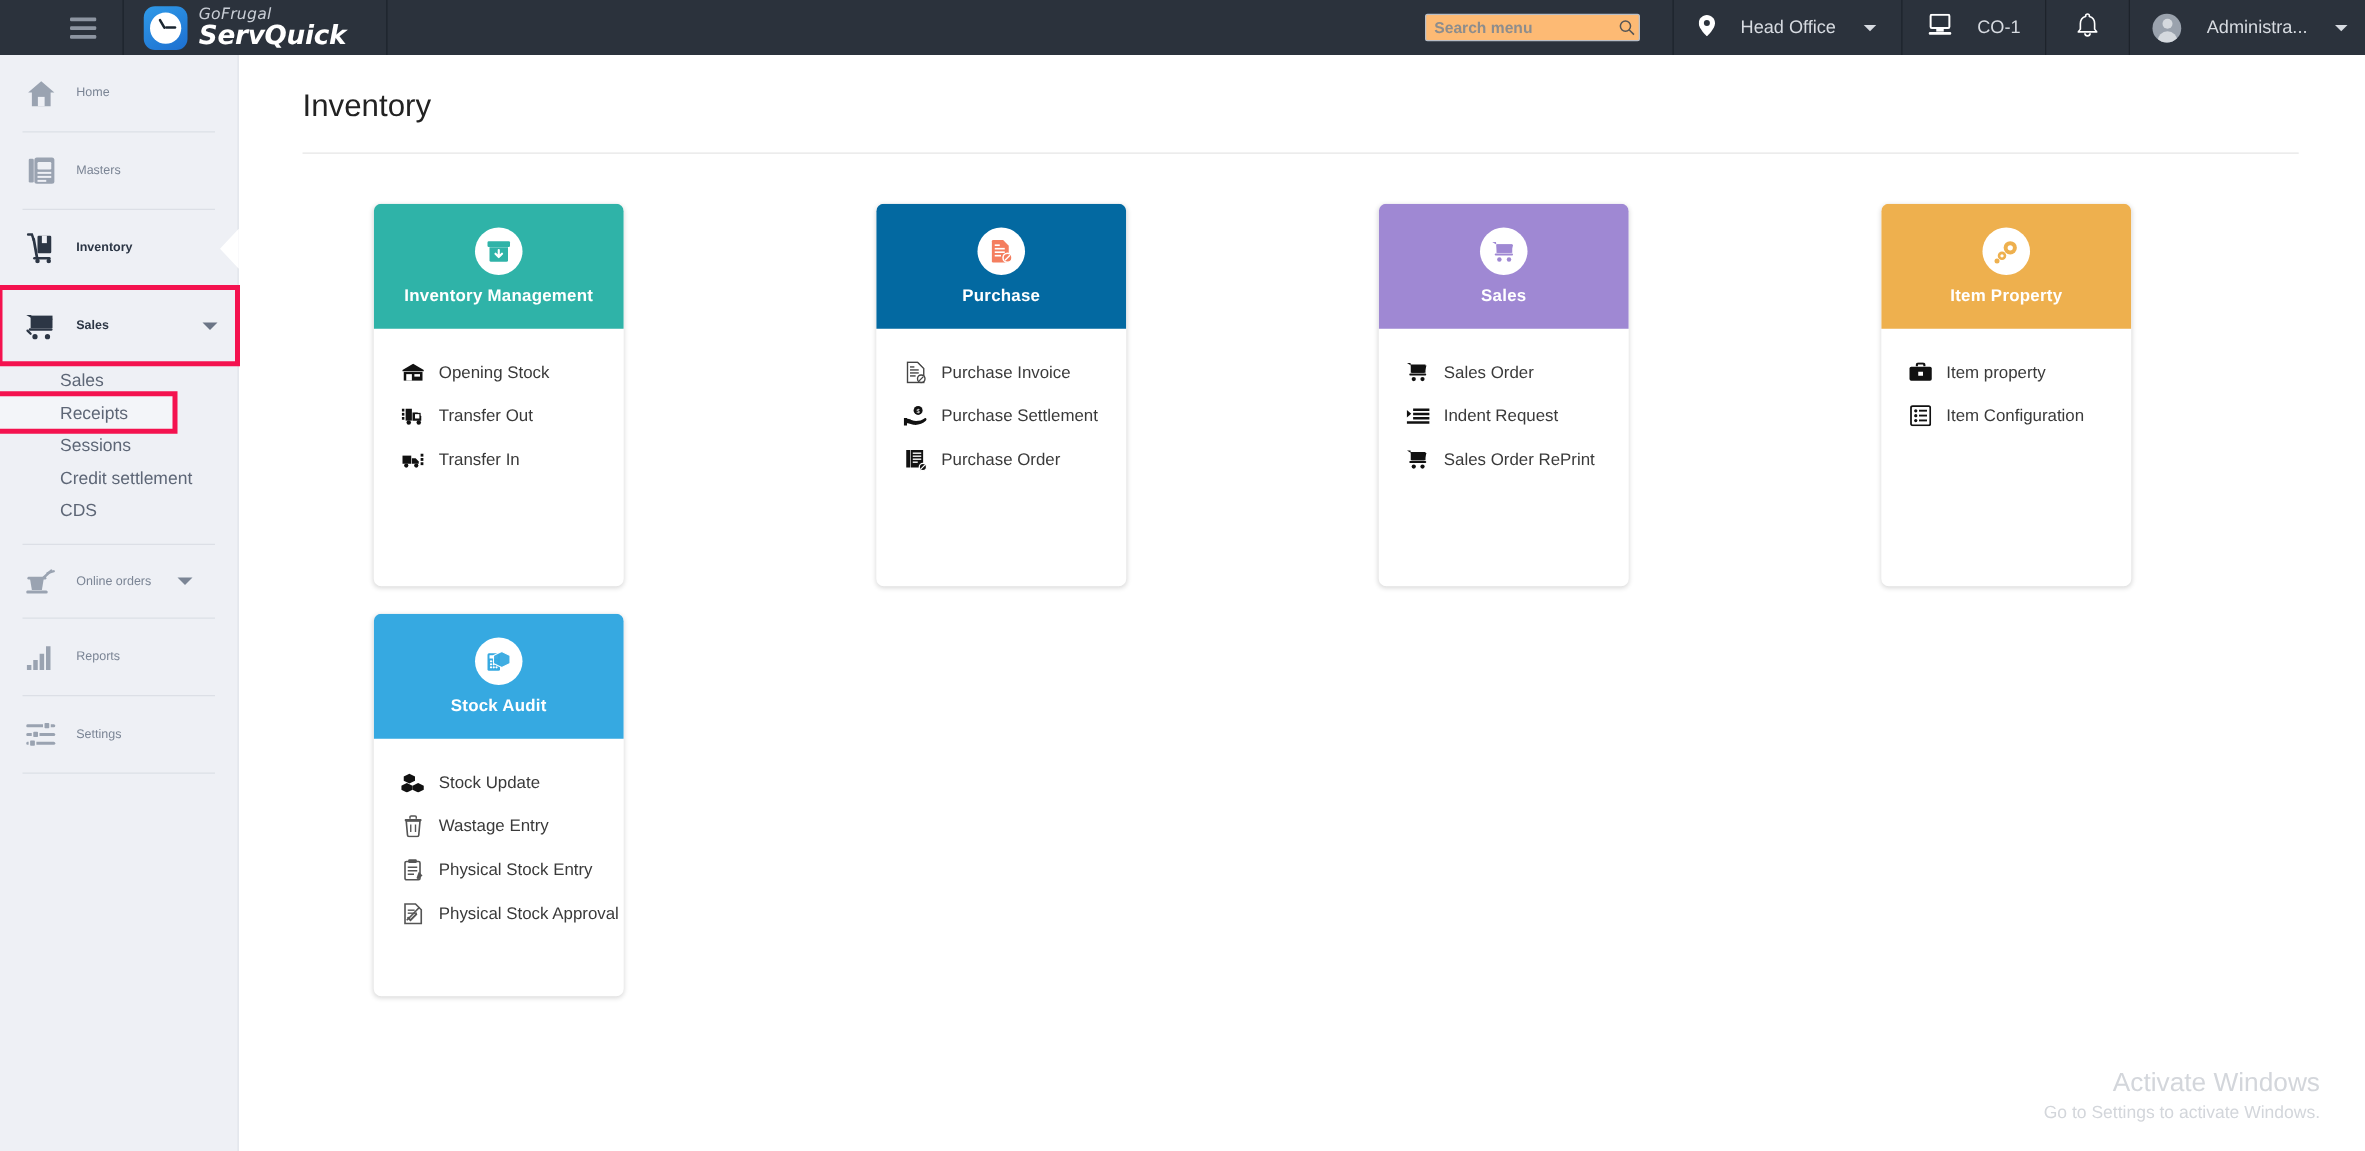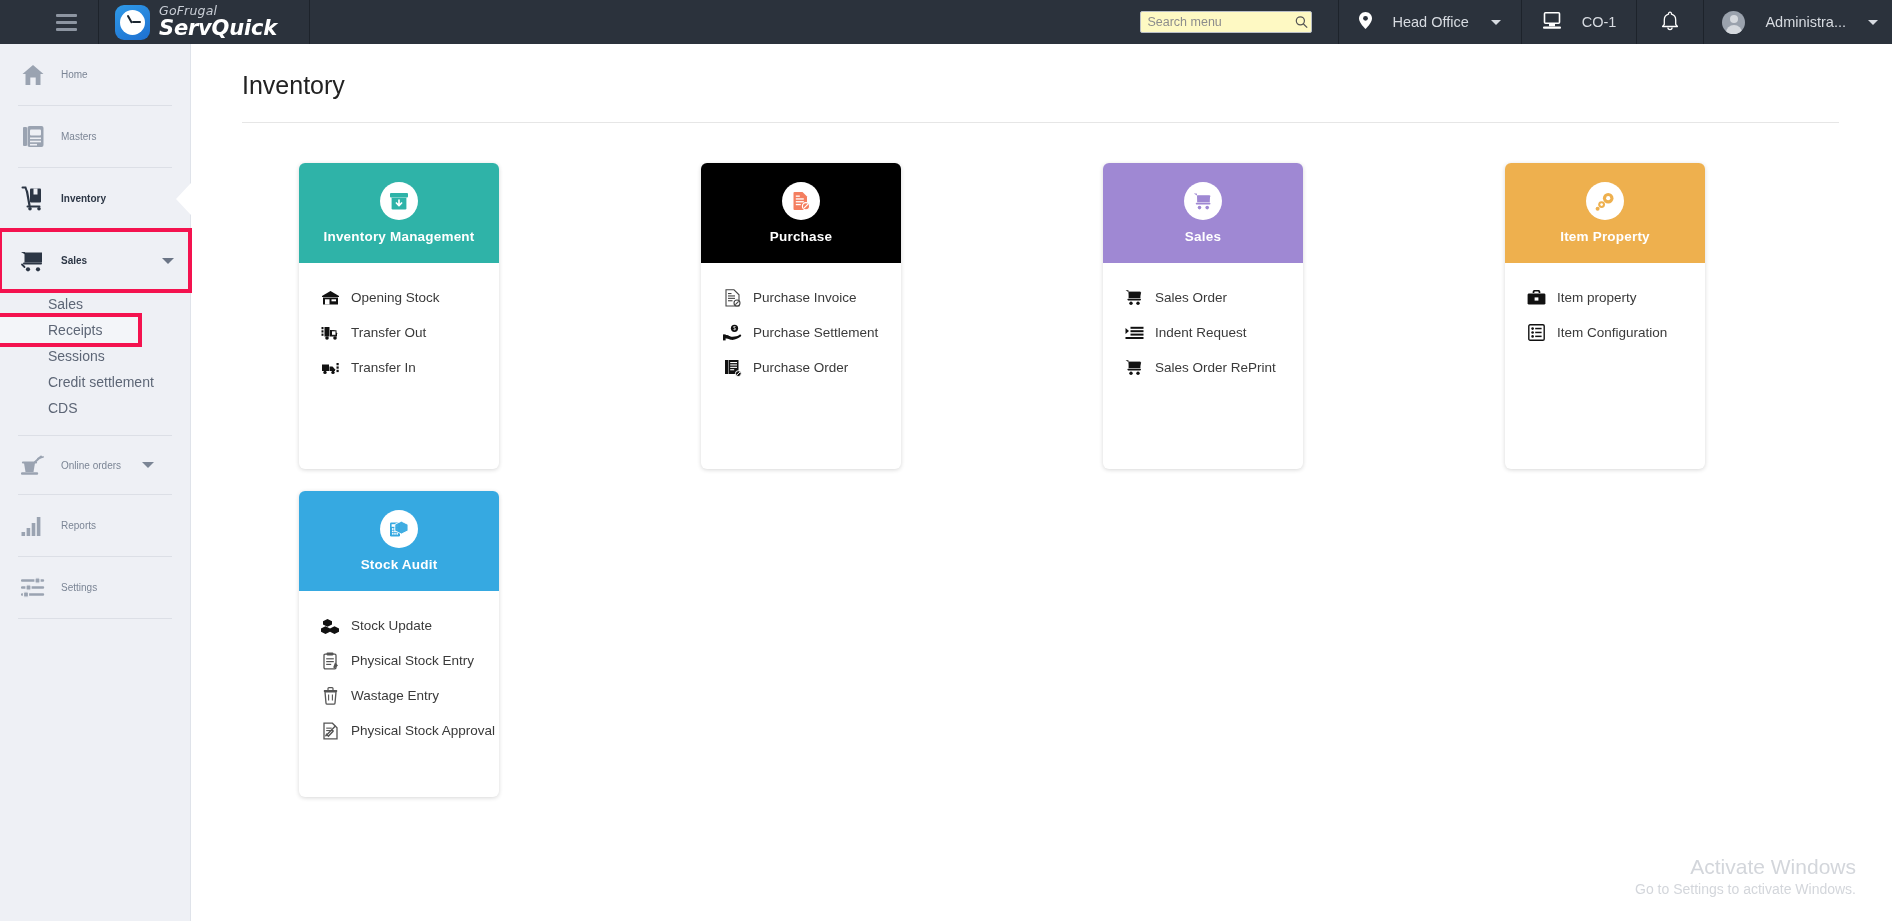--- a/index.html
+++ b/index.html
@@ -64,24 +64,25 @@
     font-family: "DejaVu Sans", sans-serif;
     font-style: italic; font-size: 21px; color: #ffffff;
     font-weight: 600; letter-spacing: -.2px; display: block;
   }
   .topbar-spacer { flex: 1; }
 
   .search-wrap { position: relative; margin-right: 26px; }
   .search-input {
     width: 172px; height: 22px;
     border: 1px solid #b9bec6; border-radius: 2px;
-    background: #fef9c3; font-size: 12.5px;
+    background: #fdba74; font-size: 12.5px;
     padding: 0 22px 0 6px; color: #333;
     font-family: "Liberation Sans", sans-serif;
     outline: none;
+    font-weight: bold;
   }
   .search-input::placeholder { color: #8d8d8d; }
   .search-icon-btn {
     position: absolute; right: 4px; top: 50%;
     transform: translateY(-50%); cursor: pointer;
     line-height: 0;
   }
 
   .tsep { width: 1px; height: 44px; background: #1d232b; }
   .titem {
@@ -492,21 +493,21 @@
                 <rect x="15.5" y="9.8" width="2.2" height="2.3" fill="#111"></rect>
               </svg>
             </span>
             <span>Transfer In</span>
           </div>
           <div style="height:84px;"></div>
         </div>
       </div>
 
       <div class="card">
-        <div class="card-head" style="background:#000000;">
+        <div class="card-head" style="background:#0369a1;">
           <div class="card-badge">
             <svg width="20" height="20" viewBox="0 0 20 20">
               <path d="M3.5 1h8l4.5 4.5V18a1 1 0 0 1-1 1H3.5a1 1 0 0 1-1-1V2a1 1 0 0 1 1-1z" fill="#f47e5f"></path>
               <rect x="4.8" y="4.5" width="4" height="1.3" fill="#fff"></rect>
               <rect x="4.8" y="7.3" width="8" height="1.3" fill="#fff"></rect>
               <rect x="4.8" y="10.1" width="8" height="1.3" fill="#fff"></rect>
               <rect x="4.8" y="12.9" width="5" height="1.3" fill="#fff"></rect>
               <circle cx="15" cy="15.2" r="3.6" fill="#f47e5f" stroke="#fff" stroke-width="1.2"></circle>
               <line x1="13" y1="17.2" x2="17" y2="13.2" stroke="#fff" stroke-width="1.2"></line>
             </svg>
@@ -684,44 +685,44 @@
                 <path d="M6.5 1 11 3.2v3.3L6.5 8.7 2 6.5V3.2z" fill="#111"></path>
                 <path d="M4.5 8.3 9 10.5v3.3L4.5 16 0 13.8v-3.3z" fill="#111"></path>
                 <path d="M13.5 8.3 18 10.5v3.3L13.5 16 9 13.8v-3.3z" fill="#111"></path>
               </svg>
             </span>
             <span>Stock Update</span>
           </div>
           <div class="card-item">
             <span class="card-item-icon">
               <svg width="17" height="18" viewBox="0 0 17 18">
+                <path d="M3 4.8h11l-1 11.3a1.2 1.2 0 0 1-1.2 1.1H5.2A1.2 1.2 0 0 1 4 16.1z" fill="none" stroke="#555" stroke-width="1.3"></path>
+                <rect x="1.8" y="3.1" width="13.4" height="1.8" rx=".6" fill="#555"></rect>
+                <path d="M6 3V1.6A.9.9 0 0 1 6.9.7h3.2a.9.9 0 0 1 .9.9V3" fill="none" stroke="#555" stroke-width="1.2"></path>
+                <path d="M6.6 7.6v6M10.4 7.6v6" stroke="#555" stroke-width="1.1"></path>
+              </svg>
+            </span>
+            <span>Wastage Entry</span>
+          </div>
+          <div class="card-item">
+            <span class="card-item-icon">
+              <svg width="17" height="18" viewBox="0 0 17 18">
                 <rect x="2" y="2.2" width="12" height="14.6" rx="1.2" fill="#fff" stroke="#555" stroke-width="1.3"></rect>
                 <rect x="4.6" y="0.4" width="6.8" height="3" rx=".8" fill="#555"></rect>
                 <rect x="4.2" y="6.2" width="7.6" height="1.2" fill="#555"></rect>
                 <rect x="4.2" y="9" width="7.6" height="1.2" fill="#555"></rect>
                 <rect x="4.2" y="11.8" width="5" height="1.2" fill="#555"></rect>
                 <path d="M13 10.4 16 13.4l-3.6 3.1-1.2-1.2z" fill="#555"></path>
               </svg>
             </span>
             <span>Physical Stock Entry</span>
           </div>
           <div class="card-item">
             <span class="card-item-icon">
               <svg width="17" height="18" viewBox="0 0 17 18">
-                <path d="M3 4.8h11l-1 11.3a1.2 1.2 0 0 1-1.2 1.1H5.2A1.2 1.2 0 0 1 4 16.1z" fill="none" stroke="#555" stroke-width="1.3"></path>
-                <rect x="1.8" y="3.1" width="13.4" height="1.8" rx=".6" fill="#555"></rect>
-                <path d="M6 3V1.6A.9.9 0 0 1 6.9.7h3.2a.9.9 0 0 1 .9.9V3" fill="none" stroke="#555" stroke-width="1.2"></path>
-                <path d="M6.6 7.6v6M10.4 7.6v6" stroke="#555" stroke-width="1.1"></path>
-              </svg>
-            </span>
-            <span>Wastage Entry</span>
-          </div>
-          <div class="card-item">
-            <span class="card-item-icon">
-              <svg width="17" height="18" viewBox="0 0 17 18">
                 <path d="M2 1.2h8.4L15 5.8v11H2z" fill="#fff" stroke="#555" stroke-width="1.3"></path>
                 <rect x="4.2" y="5.6" width="5.5" height="1.1" fill="#555"></rect>
                 <rect x="4.2" y="8" width="7.4" height="1.1" fill="#555"></rect>
                 <path d="M3.4 14.2 6.6 11l7-7.2" stroke="#555" stroke-width="1.4" fill="none"></path>
                 <path d="M4 11.8l2.4 2.4 5-5.2" stroke="#555" stroke-width="1.5" fill="none"></path>
               </svg>
             </span>
             <span>Physical Stock Approval</span>
           </div>
           <div style="height:49px;"></div>

